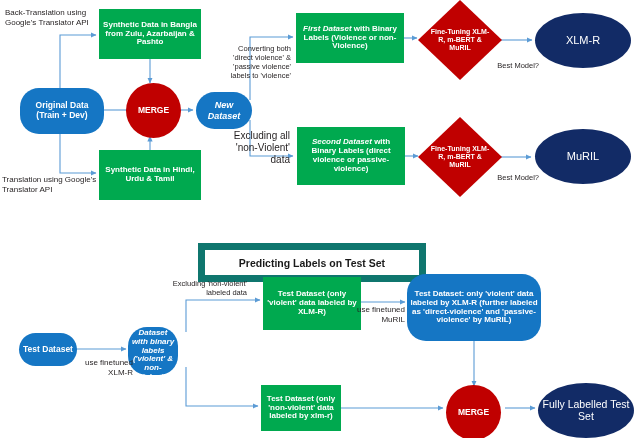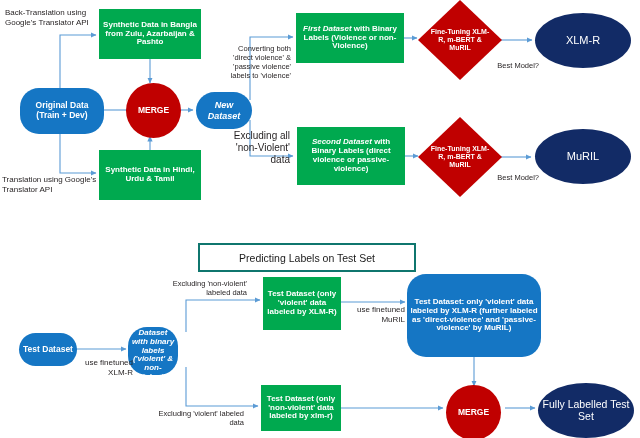--- a/index.html
+++ b/index.html
@@ -68,26 +68,26 @@
     position: absolute;
     color: #231f20;
     text-align: right;
     line-height: 1.2;
     font-weight: normal;
   }
   .italic { font-style: italic; }
   .title-box {
     position: absolute;
     background: #ffffff;
-    border: 2px solid #0f766e;
+    border: 7px solid #0f766e;
     display: flex;
     align-items: center;
     justify-content: center;
     color: #1a1a1a;
-    font-weight: normal;
+    font-weight: bold;
   }
   .mixed { display: block; }
 </style>
 </head>
 <body>
 
 <div class="canvas">
 
   <svg class="wires" viewBox="0 0 640 438">
     <defs>
@@ -220,49 +220,46 @@
   </div>
 
   <div class="node box-blue" style="left:19px; top:333px; width:58px; height:33px; font-size:8.5px;">
     <span>Test Dataset</span>
   </div>
 
   <div class="node box-blue italic" style="left:128px; top:327px; width:50px; height:48px; font-size:8px;">
     <span>Test Dataset with binary labels ('violent' &amp; non-violent')</span>
   </div>
 
-  <div class="node box-green" style="left:263px; top:277px; width:78px; height:53px; font-size:8px;">
+  <div class="node box-green" style="left:263px; top:277px; width:98px; height:53px; font-size:8px;">
     <span>Test Dataset (only 'violent' data labeled by XLM-R)</span>
   </div>
 
   <div class="node box-green" style="left:261px; top:385px; width:80px; height:46px; font-size:8px;">
     <span>Test Dataset (only 'non-violent' data labeled by xlm-r)</span>
   </div>
 
-  <div class="node box-blue" style="left:407px; top:274px; width:134px; height:83px; font-size:8px;">
+  <div class="node box-blue" style="left:407px; top:274px; width:134px; height:67px; font-size:8px;">
     <span>Test Dataset: only 'violent' data labeled by XLM-R (further labeled as 'direct-violence' and 'passive-violence' by MuRIL)</span>
   </div>
 
   <div class="node circle-red" style="left:446px; top:385px; width:55px; height:55px; font-size:8.5px;">
     <span>MERGE</span>
   </div>
 
   <div class="node ellipse" style="left:538px; top:383px; width:96px; height:55px; font-size:10.5px; font-weight:normal;">
     <span>Fully Labelled Test Set</span>
   </div>
 
   <div class="caption" style="left:73px; top:358px; width:60px; font-size:8px;">
     <span>use finetuned XLM-R</span>
   </div>
 
   <div class="caption" style="left:152px; top:279px; width:95px; font-size:7.5px;">
     <span>Excluding 'non-violent' labeled data</span>
   </div>
 
-  <div class="caption" style="left:158px; top:409px; width:86px; font-size:7.5px;">
-    <span>Excluding 'violent' labeled data</span>
-  </div>
 
   <div class="caption" style="left:343px; top:305px; width:62px; font-size:8px;">
     <span>use finetuned MuRIL</span>
   </div>
 
 </div>
 
 </body></html>

